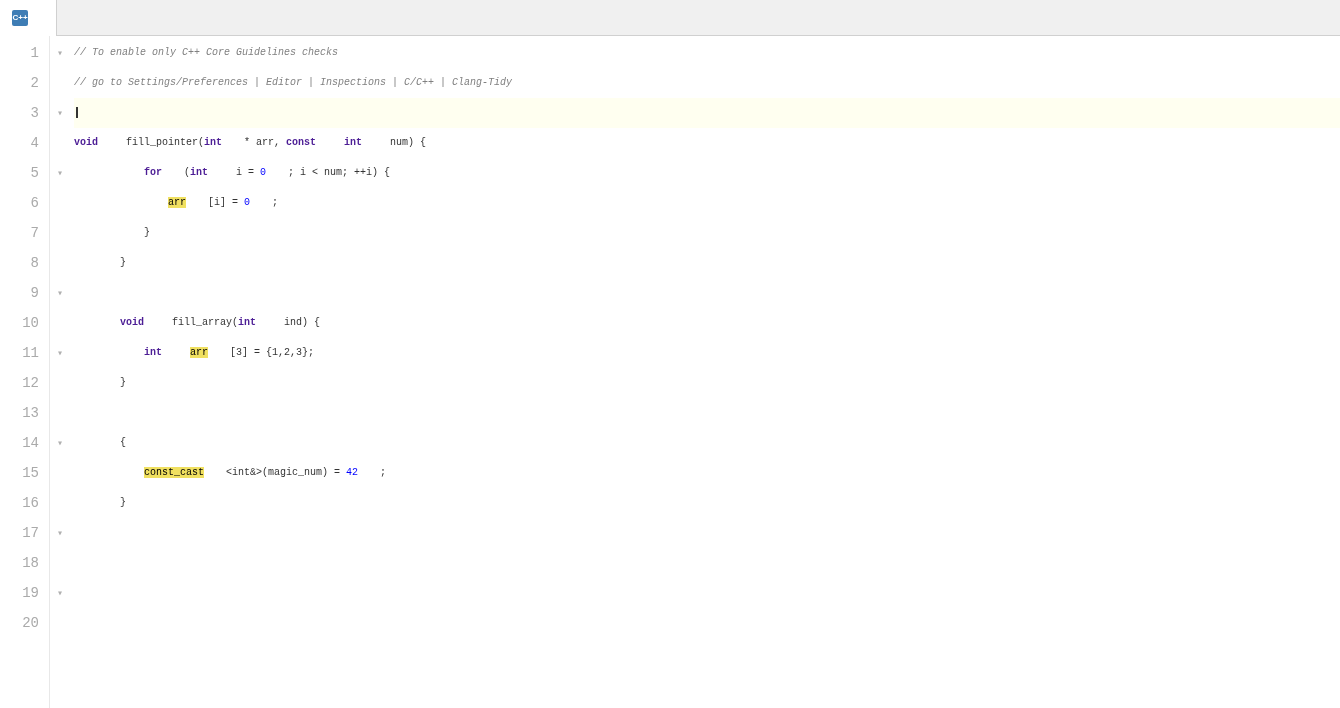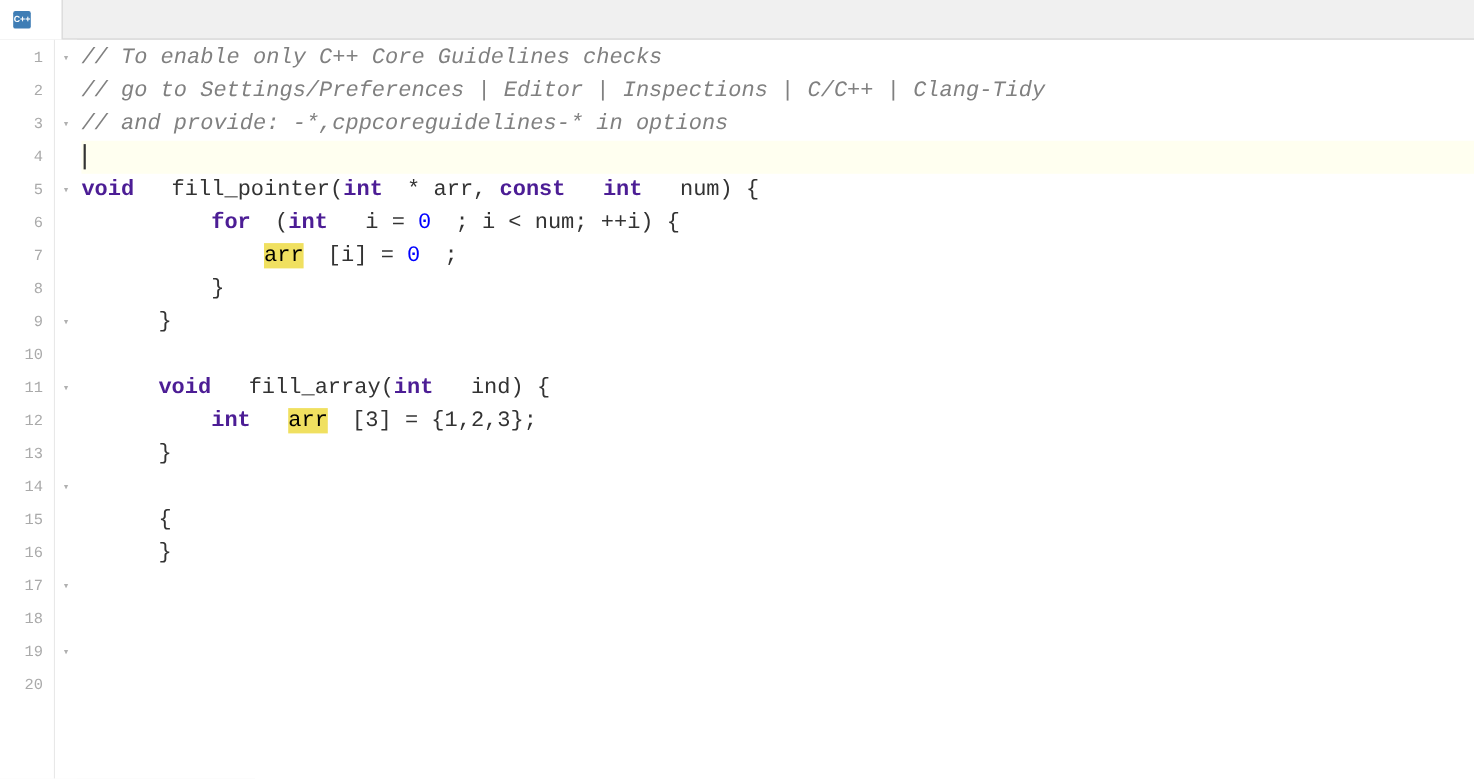--- a/index.html
+++ b/index.html
@@ -112,21 +112,21 @@
     .code-area {
       flex: 1;
       padding-top: 2px;
       padding-left: 4px;
       overflow: hidden;
     }
 
     .code-line {
       height: 30px;
       line-height: 30px;
-      font-size: 20px;
+      font-size: 10px;
       white-space: pre;
       font-family: 'Courier New', Courier, monospace;
     }
 
     .line-active {
       background: #fffff0;
     }
 
     
     .kw { color: #4c1d95; font-weight: bold; } 
@@ -193,31 +193,31 @@
         <span class="fold-arrow"></span>
         <span class="fold-arrow">▾</span>
         <span class="fold-arrow"></span>
         <span class="fold-arrow">▾</span>
         <span class="fold-arrow"></span>
       </div>
 
     <div class="code-area" id="code-area-container">
         <div class="code-line"><span class="cm">// To enable only C++ Core Guidelines checks</span></div>
         <div class="code-line"><span class="cm">// go to Settings/Preferences | Editor | Inspections | C/C++ | Clang-Tidy</span></div>
-        <div class="code-line"><span class="cm">// and provide: -*,cppcoreguidelines-* in options</span></div>
         <div class="code-line line-active"><span style="border-left: 2px solid rgb(51, 51, 51); margin-left: 2px;">&nbsp;</span></div>
         <div class="code-line"><span class="kw">void</span><span class="plain"> fill_pointer(</span><span class="kw">int</span><span class="plain">* arr, </span><span class="kw">const</span><span class="plain"> </span><span class="kw">int</span><span class="plain"> num) {</span></div>
         <div class="code-line"><span class="plain">        </span><span class="kw">for</span><span class="plain">(</span><span class="kw">int</span><span class="plain"> i = </span><span class="num">0</span><span class="plain">; i &lt; num; ++i) {</span></div>
         <div class="code-line"><span class="plain">            </span><span class="hl">arr</span><span class="plain">[i] = </span><span class="num">0</span><span class="plain">;</span></div>
         <div class="code-line"><span class="plain">        }</span></div>
         <div class="code-line"><span class="plain">    }</span></div>
         <div class="code-line"></div>
         <div class="code-line"><span class="plain">    </span><span class="kw">void</span><span class="plain"> fill_array(</span><span class="kw">int</span><span class="plain"> ind) {</span></div>
         <div class="code-line"><span class="plain">        </span><span class="kw">int</span><span class="plain"> </span><span class="hl">arr</span><span class="plain">[3] = {1,2,3};</span></div>
         <div class="code-line"><span class="plain">    }</span></div>
         <div class="code-line"></div>
         <div class="code-line"><span class="plain">    {</span></div>
+        <div class="code-line"><span class="plain">        </span><span class="hl">const_cast</span><span class="plain">&lt;int&amp;&gt;(magic_num) = </span><span class="num">42</span><span class="plain">;</span></div>
         <div class="code-line"><span class="plain">    }</span></div>
         <div class="code-line"></div>
       </div>
 
   </div>
 </div>
 
 </body></html>

